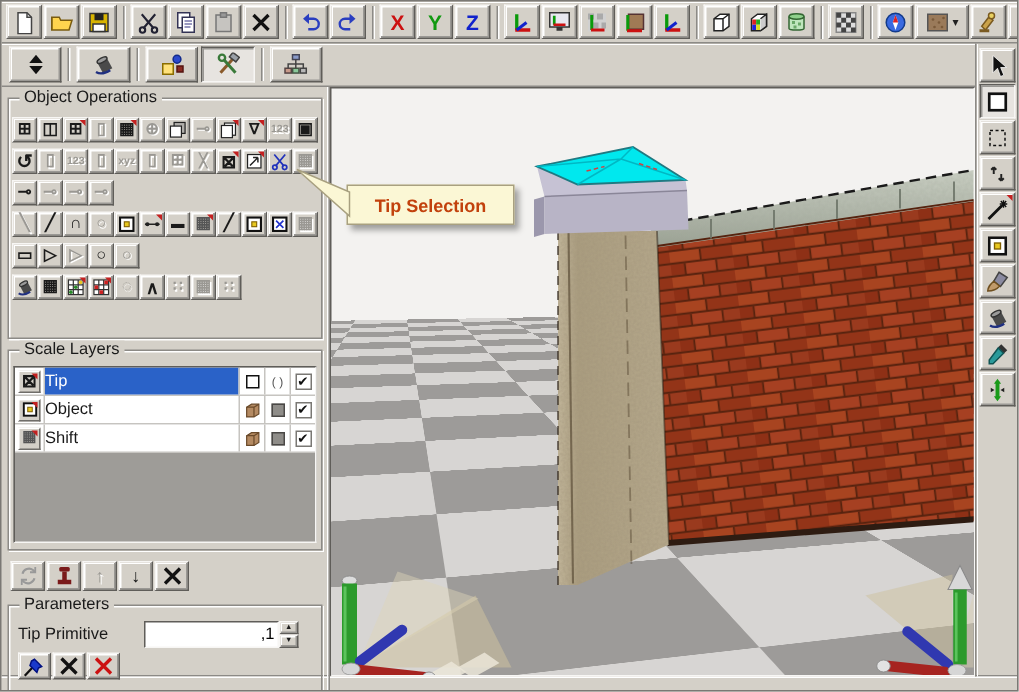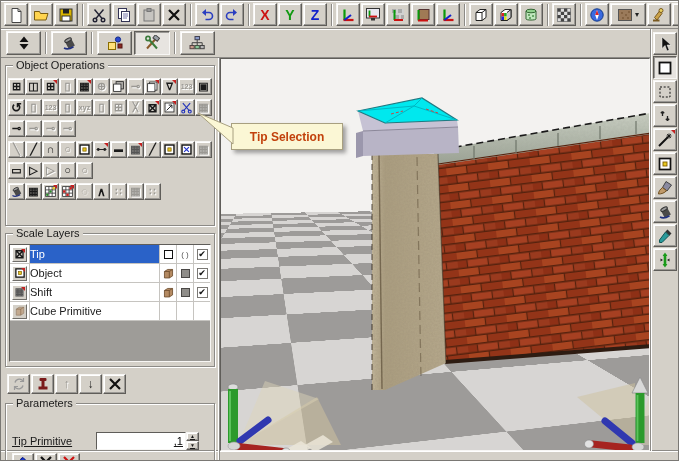--- a/index.html
+++ b/index.html
@@ -51,21 +51,21 @@
   .lrow.sel .lblwrap{background:#2a62c8;color:#fff;}
   .cell{width:17px;display:flex;align-items:center;justify-content:center;border-left:1px solid #c6c4c0;font-size:8px;color:#555;}
   .cbx{width:11px;height:11px;background:#fff;border:1px solid #7a7874;display:flex;align-items:center;justify-content:center;font-size:9px;color:#111;}
   .wbox{width:9px;height:9px;background:#fff;border:1px solid #111;}
   .gbox{width:9px;height:9px;background:#8f8d89;border:1px solid #4a4846;}
   .cell svg{width:13px;height:13px;}
   
   #layerbtns{display:flex;margin:7px 0 0 6px;}
   #layerbtns .btn{width:23px;height:20px;margin-right:1px;}
   #layerbtns .ic{font-size:12px;font-weight:bold;}
-  #grp-params{margin-top:9px;height:58px;padding:28px 4px 0 6px;text-decoration:underline;}
+  #grp-params{margin-top:9px;height:58px;padding:10px 4px 0 6px;}
   #paramrow{display:flex;align-items:center;}
   #paramrow label{flex:0 0 84px;}
   #tip-input{width:90px;height:18px;border:1px solid;border-color:#5f5d59 #f7f6f4 #f7f6f4 #5f5d59;background:#fff;font:11px "Liberation Sans",sans-serif;text-align:right;padding:0 2px;}
   #spin{display:flex;flex-direction:column;width:13px;height:18px;}
   #spin .btn{height:9px;font-size:5px;}
   #parambtns{display:flex;margin-top:3px;}
   #parambtns .btn{width:22px;height:18px;margin-right:1px;}
   
   #vp{flex:1;position:relative;overflow:hidden;border:1px solid;border-color:#5f5d59 #f7f6f4 #f7f6f4 #5f5d59;background:#f3f2f0;}
   #floor{position:absolute;left:-1285px;top:-3580px;width:3000px;height:4000px;
@@ -676,44 +676,20 @@
                   </svg>
                 </span>
               </div>
               <div class="cell">
                 <span class="gbox"></span>
               </div>
               <div class="cell">
                 <span class="cbx">✔</span>
               </div>
             </div>
-            <div class="lrow">
-              <div class="icell">
-                <span class="micon">
-                  <span class="ic">
-                    <svg viewBox="0 0 16 16" width="16" height="16">
-                      <path d="M3 5.5l4-2.5h6V11l-4 2.5H3z" fill="#b48a62" stroke="#6a4a2a" opacity=".55"></path>
-                      <path d="M3 5.5h6v8M9 5.5l4-2.5" fill="none" stroke="#6a4a2a" opacity=".55"></path>
-                    </svg>
-                  </span>
-                </span>
-              </div>
-              <div class="lblwrap">
-                <span>Cube Primitive</span>
-              </div>
-              <div class="cell">
-                <span></span>
-              </div>
-              <div class="cell">
-                <span></span>
-              </div>
-              <div class="cell">
-                <span></span>
-              </div>
-            </div>
           </div>
       </div>
 
       <div id="layerbtns">
           <div class="btn raised dis">
             <span class="ic">
               <svg viewBox="0 0 16 16" width="16" height="16">
                 <path d="M4 6.5A4.5 4.5 0 0111 4l1.5 1.5M12 9.5A4.5 4.5 0 015 12l-1.5-1.5" stroke="#999" fill="none" stroke-width="1.4"></path>
                 <path d="M12.5 2v3.5H9M3.5 14v-3.5H7" fill="none" stroke="#999" stroke-width="1.2"></path>
               </svg>

